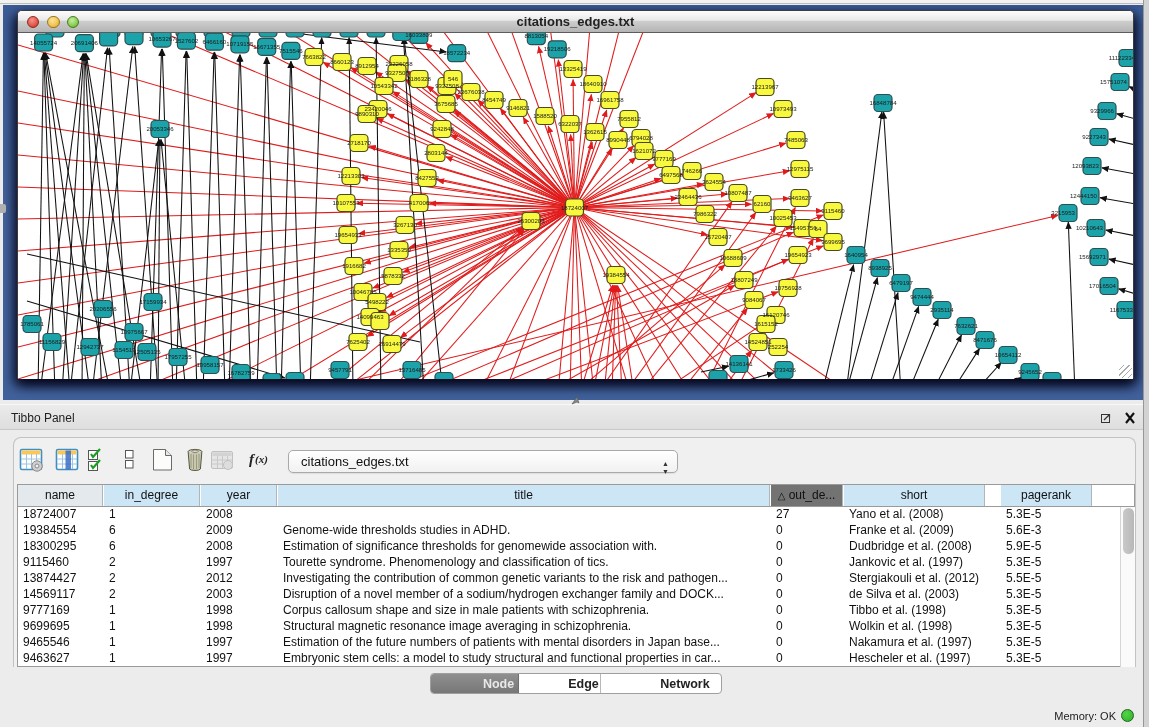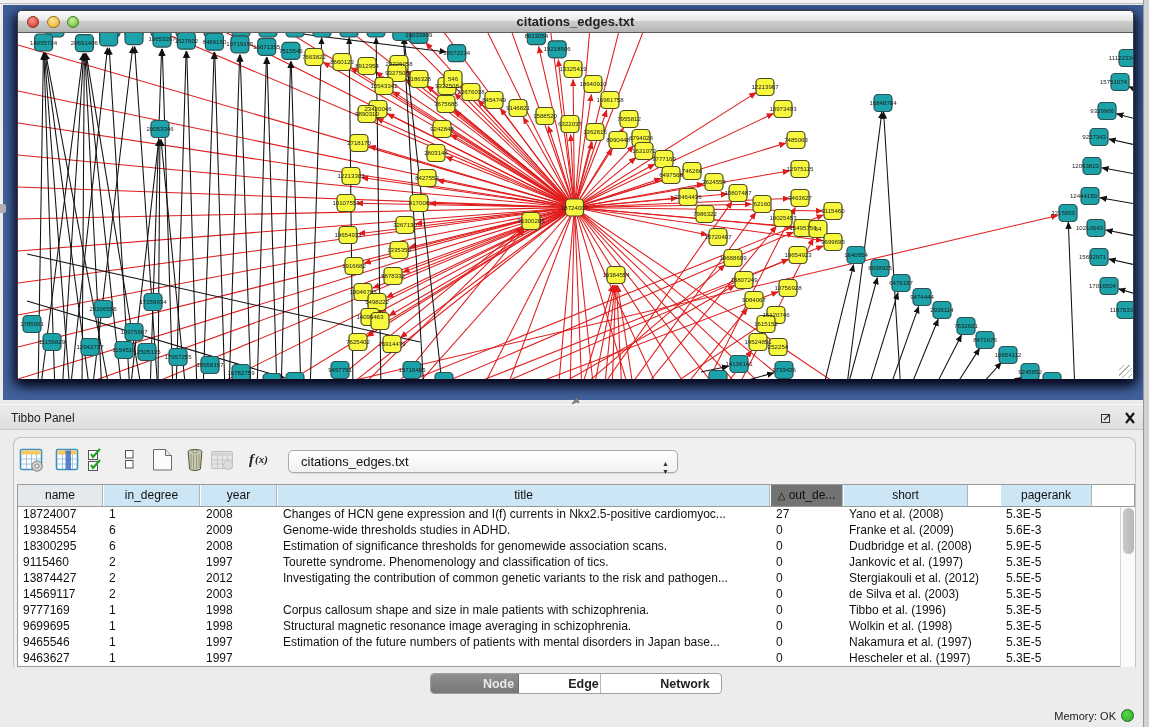--- a/index.html
+++ b/index.html
@@ -610,89 +610,90 @@
 <svg width="14" height="14" style="position:absolute;left:570px;top:394px">
  <path d="M2 10 L7 3 L9 9 L7 8 Z" fill="#888" stroke="#555" stroke-width="0.6"></path>
 </svg>
 <div class="abs" id="combo">citations_edges.txt<span style="position:absolute;right:8px;top:2px;font-size:7px;color:#333">▲</span><span style="position:absolute;right:8px;top:10px;font-size:7px;color:#333">▼</span></div>
 <div class="abs" id="thead">
       <div class="hcell" style="left:0px;width:85px;background:#e3e9ec">name</div>
 <div class="hcell" style="left:86px;width:96px;background:#cde6f6">in_degree</div>
 <div class="hcell" style="left:183px;width:76px;background:#cde6f6">year</div>
 <div class="hcell" style="left:260px;width:492px;background:#cde6f6">title</div>
 <div class="hcell" style="left:753px;width:72px;background:#737373"><span style="font-size:10px">△</span> out_de...</div>
-<div class="hcell" style="left:826px;width:124px;background:#cde6f6">short</div>
+<div class="hcell" style="left:826px;width:141px;background:#cde6f6">short</div>
 <div class="hcell" style="left:983px;width:91px;background:#cde6f6">pagerank</div>
     </div>
 <div class="abs" id="tablewrap">
 <div class="cell" style="left:5px;top:22px;width:78px">18724007</div>
 <div class="cell" style="left:91px;top:22px;width:89px">1</div>
 <div class="cell" style="left:188px;top:22px;width:69px">2008</div>
-<div class="cell" style="left:265px;top:22px;width:485px">Changes of HCN gene expression and I(f) currents in Nkx2.5-positive cardiomyoc...</div>
 <div class="cell" style="left:758px;top:22px;width:65px">27</div>
 <div class="cell" style="left:831px;top:22px;width:149px">Yano et al. (2008)</div>
 <div class="cell" style="left:988px;top:22px;width:84px">5.3E-5</div>
 <div class="cell" style="left:5px;top:38px;width:78px">19384554</div>
 <div class="cell" style="left:91px;top:38px;width:89px">6</div>
 <div class="cell" style="left:188px;top:38px;width:69px">2009</div>
 <div class="cell" style="left:265px;top:38px;width:485px">Genome-wide thresholds studies in ADHD.</div>
 <div class="cell" style="left:758px;top:38px;width:65px">0</div>
 <div class="cell" style="left:831px;top:38px;width:149px">Franke et al. (2009)</div>
 <div class="cell" style="left:988px;top:38px;width:84px">5.6E-3</div>
 <div class="cell" style="left:5px;top:54px;width:78px">18300295</div>
 <div class="cell" style="left:91px;top:54px;width:89px">6</div>
 <div class="cell" style="left:188px;top:54px;width:69px">2008</div>
-<div class="cell" style="left:265px;top:54px;width:485px">Estimation of significance thresholds for genomewide association scans.</div>
+<div class="cell" style="left:265px;top:54px;width:485px">Estimation of significance thresholds for genomewide association with.</div>
 <div class="cell" style="left:758px;top:54px;width:65px">0</div>
 <div class="cell" style="left:831px;top:54px;width:149px">Dudbridge et al. (2008)</div>
 <div class="cell" style="left:988px;top:54px;width:84px">5.9E-5</div>
 <div class="cell" style="left:5px;top:70px;width:78px">9115460</div>
 <div class="cell" style="left:91px;top:70px;width:89px">2</div>
 <div class="cell" style="left:188px;top:70px;width:69px">1997</div>
 <div class="cell" style="left:265px;top:70px;width:485px">Tourette syndrome. Phenomenology and classification of tics.</div>
 <div class="cell" style="left:758px;top:70px;width:65px">0</div>
 <div class="cell" style="left:831px;top:70px;width:149px">Jankovic et al. (1997)</div>
 <div class="cell" style="left:988px;top:70px;width:84px">5.3E-5</div>
 <div class="cell" style="left:5px;top:86px;width:78px">13874427</div>
 <div class="cell" style="left:91px;top:86px;width:89px">2</div>
 <div class="cell" style="left:188px;top:86px;width:69px">2012</div>
 <div class="cell" style="left:265px;top:86px;width:485px">Investigating the contribution of common genetic variants to the risk and pathogen...</div>
 <div class="cell" style="left:758px;top:86px;width:65px">0</div>
 <div class="cell" style="left:831px;top:86px;width:149px">Stergiakouli et al. (2012)</div>
 <div class="cell" style="left:988px;top:86px;width:84px">5.5E-5</div>
 <div class="cell" style="left:5px;top:102px;width:78px">14569117</div>
 <div class="cell" style="left:91px;top:102px;width:89px">2</div>
 <div class="cell" style="left:188px;top:102px;width:69px">2003</div>
+<div class="cell" style="left:265px;top:102px;width:485px">Disruption of a novel member of a sodium/hydrogen exchanger family and DOCK...</div>
 <div class="cell" style="left:758px;top:102px;width:65px">0</div>
 <div class="cell" style="left:831px;top:102px;width:149px">de Silva et al. (2003)</div>
 <div class="cell" style="left:988px;top:102px;width:84px">5.3E-5</div>
 <div class="cell" style="left:5px;top:118px;width:78px">9777169</div>
 <div class="cell" style="left:91px;top:118px;width:89px">1</div>
 <div class="cell" style="left:188px;top:118px;width:69px">1998</div>
 <div class="cell" style="left:265px;top:118px;width:485px">Corpus callosum shape and size in male patients with schizophrenia.</div>
 <div class="cell" style="left:758px;top:118px;width:65px">0</div>
-<div class="cell" style="left:831px;top:118px;width:149px">Tibbo et al. (1996)</div>
+<div class="cell" style="left:831px;top:118px;width:149px">Tibbo et al. (1998)</div>
 <div class="cell" style="left:988px;top:118px;width:84px">5.3E-5</div>
 <div class="cell" style="left:5px;top:134px;width:78px">9699695</div>
 <div class="cell" style="left:91px;top:134px;width:89px">1</div>
 <div class="cell" style="left:188px;top:134px;width:69px">1998</div>
 <div class="cell" style="left:265px;top:134px;width:485px">Structural magnetic resonance image averaging in schizophrenia.</div>
 <div class="cell" style="left:758px;top:134px;width:65px">0</div>
 <div class="cell" style="left:831px;top:134px;width:149px">Wolkin et al. (1998)</div>
 <div class="cell" style="left:988px;top:134px;width:84px">5.3E-5</div>
 <div class="cell" style="left:5px;top:150px;width:78px">9465546</div>
 <div class="cell" style="left:91px;top:150px;width:89px">1</div>
 <div class="cell" style="left:188px;top:150px;width:69px">1997</div>
 <div class="cell" style="left:265px;top:150px;width:485px">Estimation of the future numbers of patients with mental disorders in Japan base...</div>
 <div class="cell" style="left:758px;top:150px;width:65px">0</div>
 <div class="cell" style="left:831px;top:150px;width:149px">Nakamura et al. (1997)</div>
 <div class="cell" style="left:988px;top:150px;width:84px">5.3E-5</div>
 <div class="cell" style="left:5px;top:166px;width:78px">9463627</div>
 <div class="cell" style="left:91px;top:166px;width:89px">1</div>
 <div class="cell" style="left:188px;top:166px;width:69px">1997</div>
+<div class="cell" style="left:265px;top:166px;width:485px">Embryonic stem cells: a model to study structural and functional properties in car...</div>
 <div class="cell" style="left:758px;top:166px;width:65px">0</div>
 <div class="cell" style="left:831px;top:166px;width:149px">Hescheler et al. (1997)</div>
 <div class="cell" style="left:988px;top:166px;width:84px">5.3E-5</div>
 </div>
 <div class="abs" id="vscroll">
       <div id="vthumb"></div>
     </div>
 <div class="abs" id="tabs">
       <div class="sel" style="width:88px">Node Table</div>
       <div style="width:82px">Edge Table</div>

